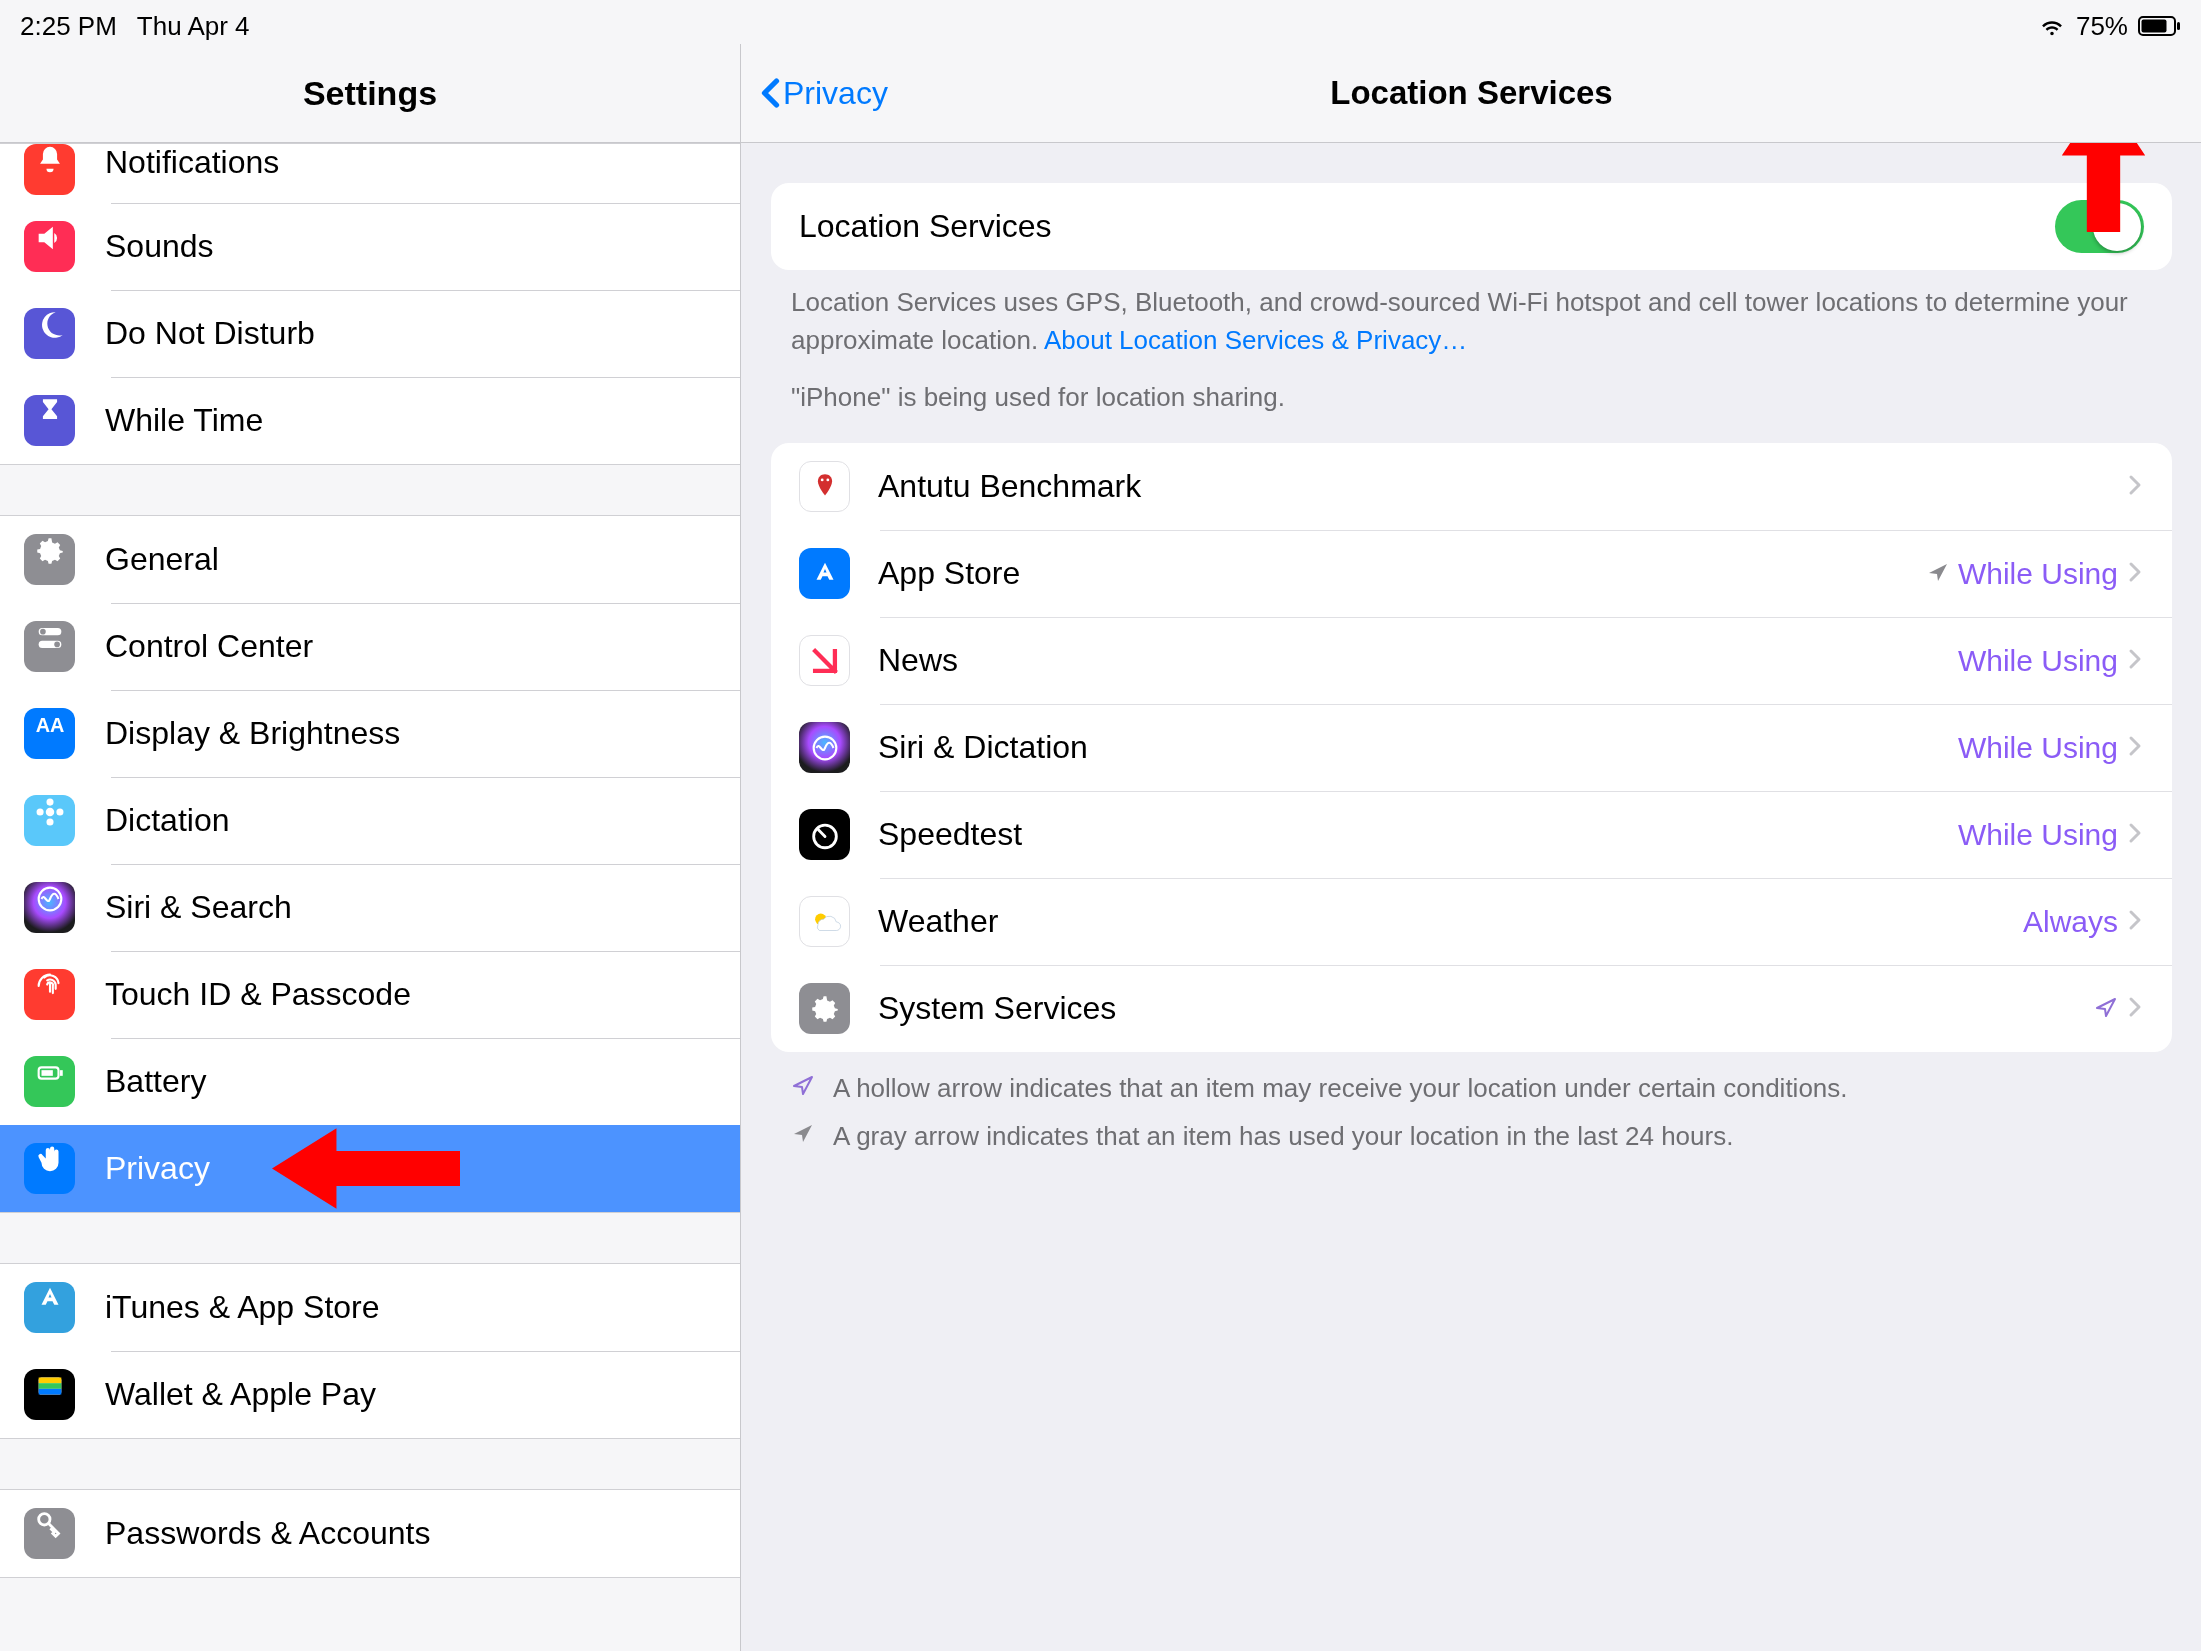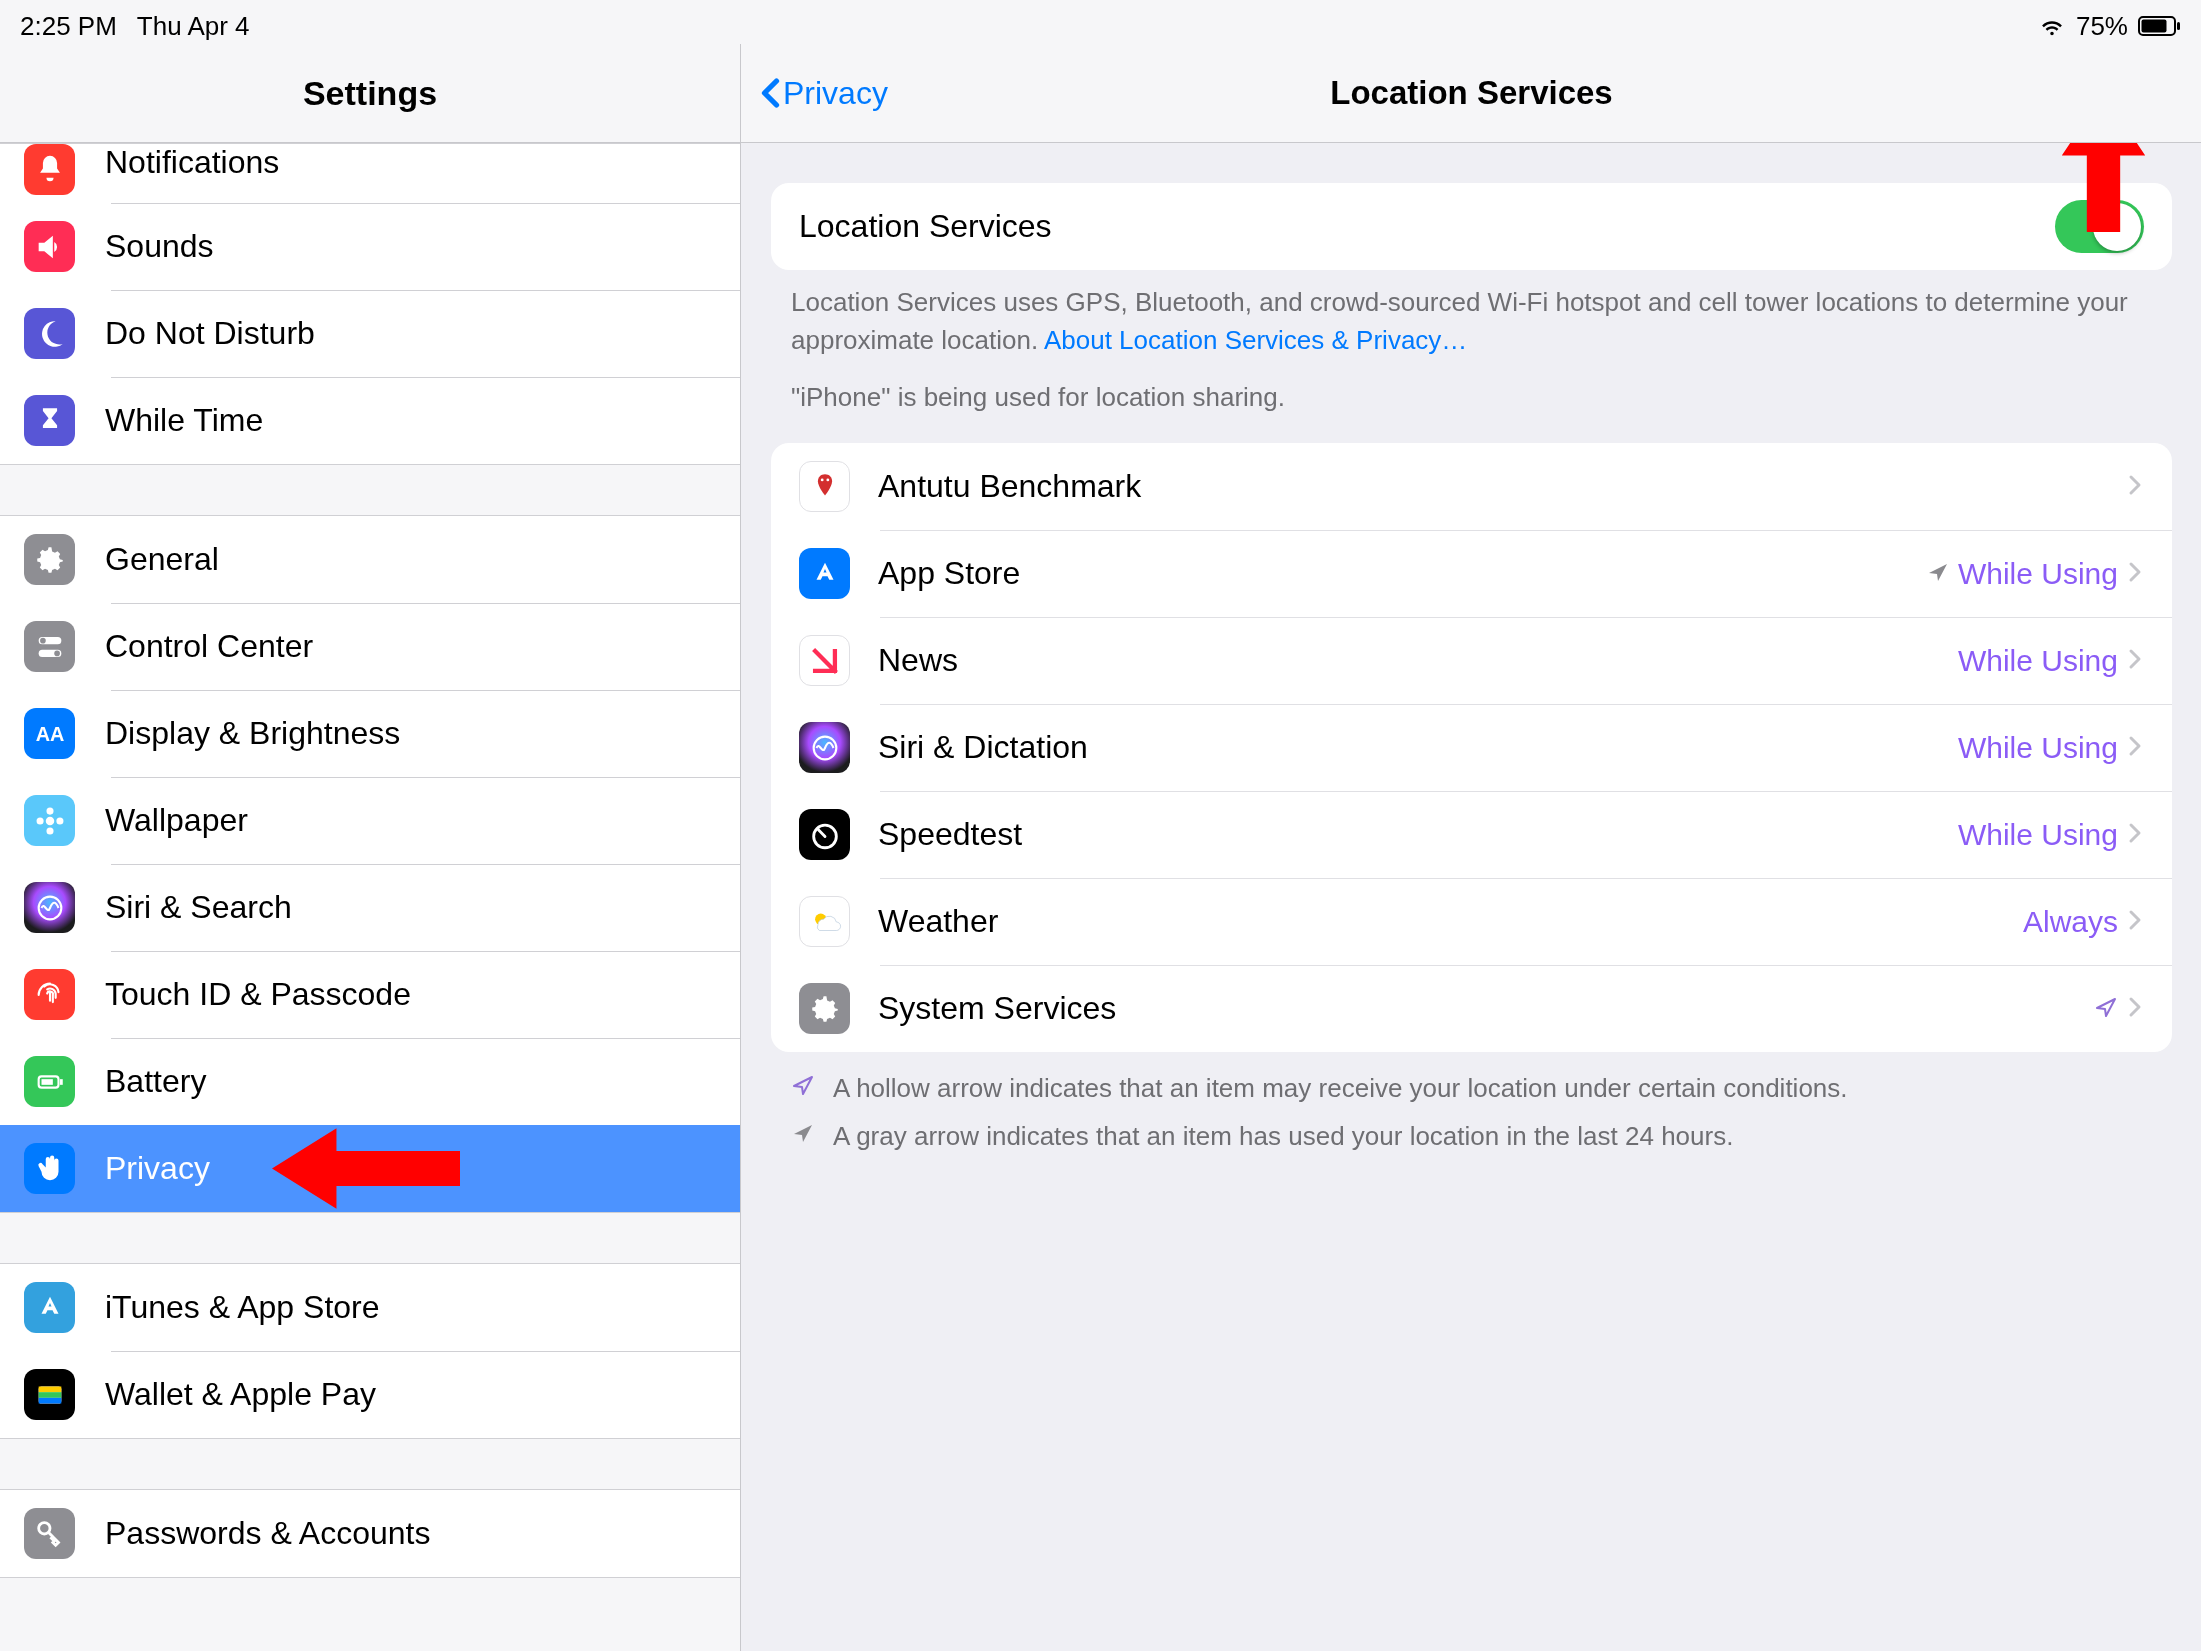--- a/index.html
+++ b/index.html
@@ -23,21 +23,21 @@
   .detail-header h1 { width:100%; text-align:center; font-size:33px; font-weight:700; }
   
   .side-scroll { overflow:hidden; flex:1; }
   .side-group { background:#fff; border-top:1px solid #d0d0d4; border-bottom:1px solid #d0d0d4; }
   .side-spacer { height:50px; }
   .side-item { display:flex; align-items:center; padding:0 24px; min-height:87px; position:relative; }
   .side-item + .side-item::before { content:""; position:absolute; left:111px; right:0; top:0; height:1px; background:#d0d0d4; }
   .side-item.selected { background:#4c93ff; }
   .side-item.selected .side-label { color:#fff; }
   .side-item.selected::before { display:none; }
-  .side-item .app-icon { width:51px; height:51px; border-radius:12px; margin-right:30px; flex:none; display:flex; align-items:center; justify-content:center; color:#fff; font-size:30px; }
+  .side-item .app-icon { width:51px; height:51px; border-radius:12px; margin-right:30px; flex:none; display:flex; align-items:flex-start; justify-content:center; color:#fff; font-size:30px; }
   .side-label { font-size:32px; }
   
   .bg-red{background:#ff3b30;} .bg-redpink{background:#ff2d55;} .bg-purple{background:#5856d6;}
   .bg-grey{background:#8e8e93;} .bg-blue{background:#007aff;} .bg-cyan{background:#5ac8fa;} .bg-green{background:#34c759;} .bg-skyblue{background:#33a1de;}
   .bg-black{background:#000;}
   .bg-sirec{background: radial-gradient(circle at 50% 40%, #4ab7ff 0%, #a84bff 40%, #1c1c1e 75%);}
   
   .detail-scroll { overflow:hidden; padding-top:40px; }
   .grp { background:#fff; margin:0 30px; border-radius:18px; overflow:hidden; }
   .row { display:flex; align-items:center; min-height:87px; padding:0 28px; position:relative; }
@@ -166,21 +166,21 @@
           <div class="side-item">
             <div class="app-icon bg-cyan">
               <svg width="34" height="34" viewBox="0 0 24 24">
                 <circle cx="12" cy="12" r="3" fill="#fff"></circle>
                 <circle cx="12" cy="5" r="2.5" fill="#fff"></circle>
                 <circle cx="12" cy="19" r="2.5" fill="#fff"></circle>
                 <circle cx="5" cy="12" r="2.5" fill="#fff"></circle>
                 <circle cx="19" cy="12" r="2.5" fill="#fff"></circle>
               </svg>
             </div>
-            <div class="side-label">Wallpaper</div>
+            <div class="side-label">Dictation</div>
           </div>
           <div class="side-item">
             <div class="app-icon bg-sirec">
               <svg width="34" height="34" viewBox="0 0 24 24">
                 <circle cx="12" cy="12" r="8" fill="none" stroke="#fff" stroke-width="1.5"></circle>
                 <path d="M6 12c2-5 4 5 6 0s4-5 6 0" fill="none" stroke="#fff" stroke-width="1.5"></path>
               </svg>
             </div>
             <div class="side-label">Siri &amp; Search</div>
           </div>

